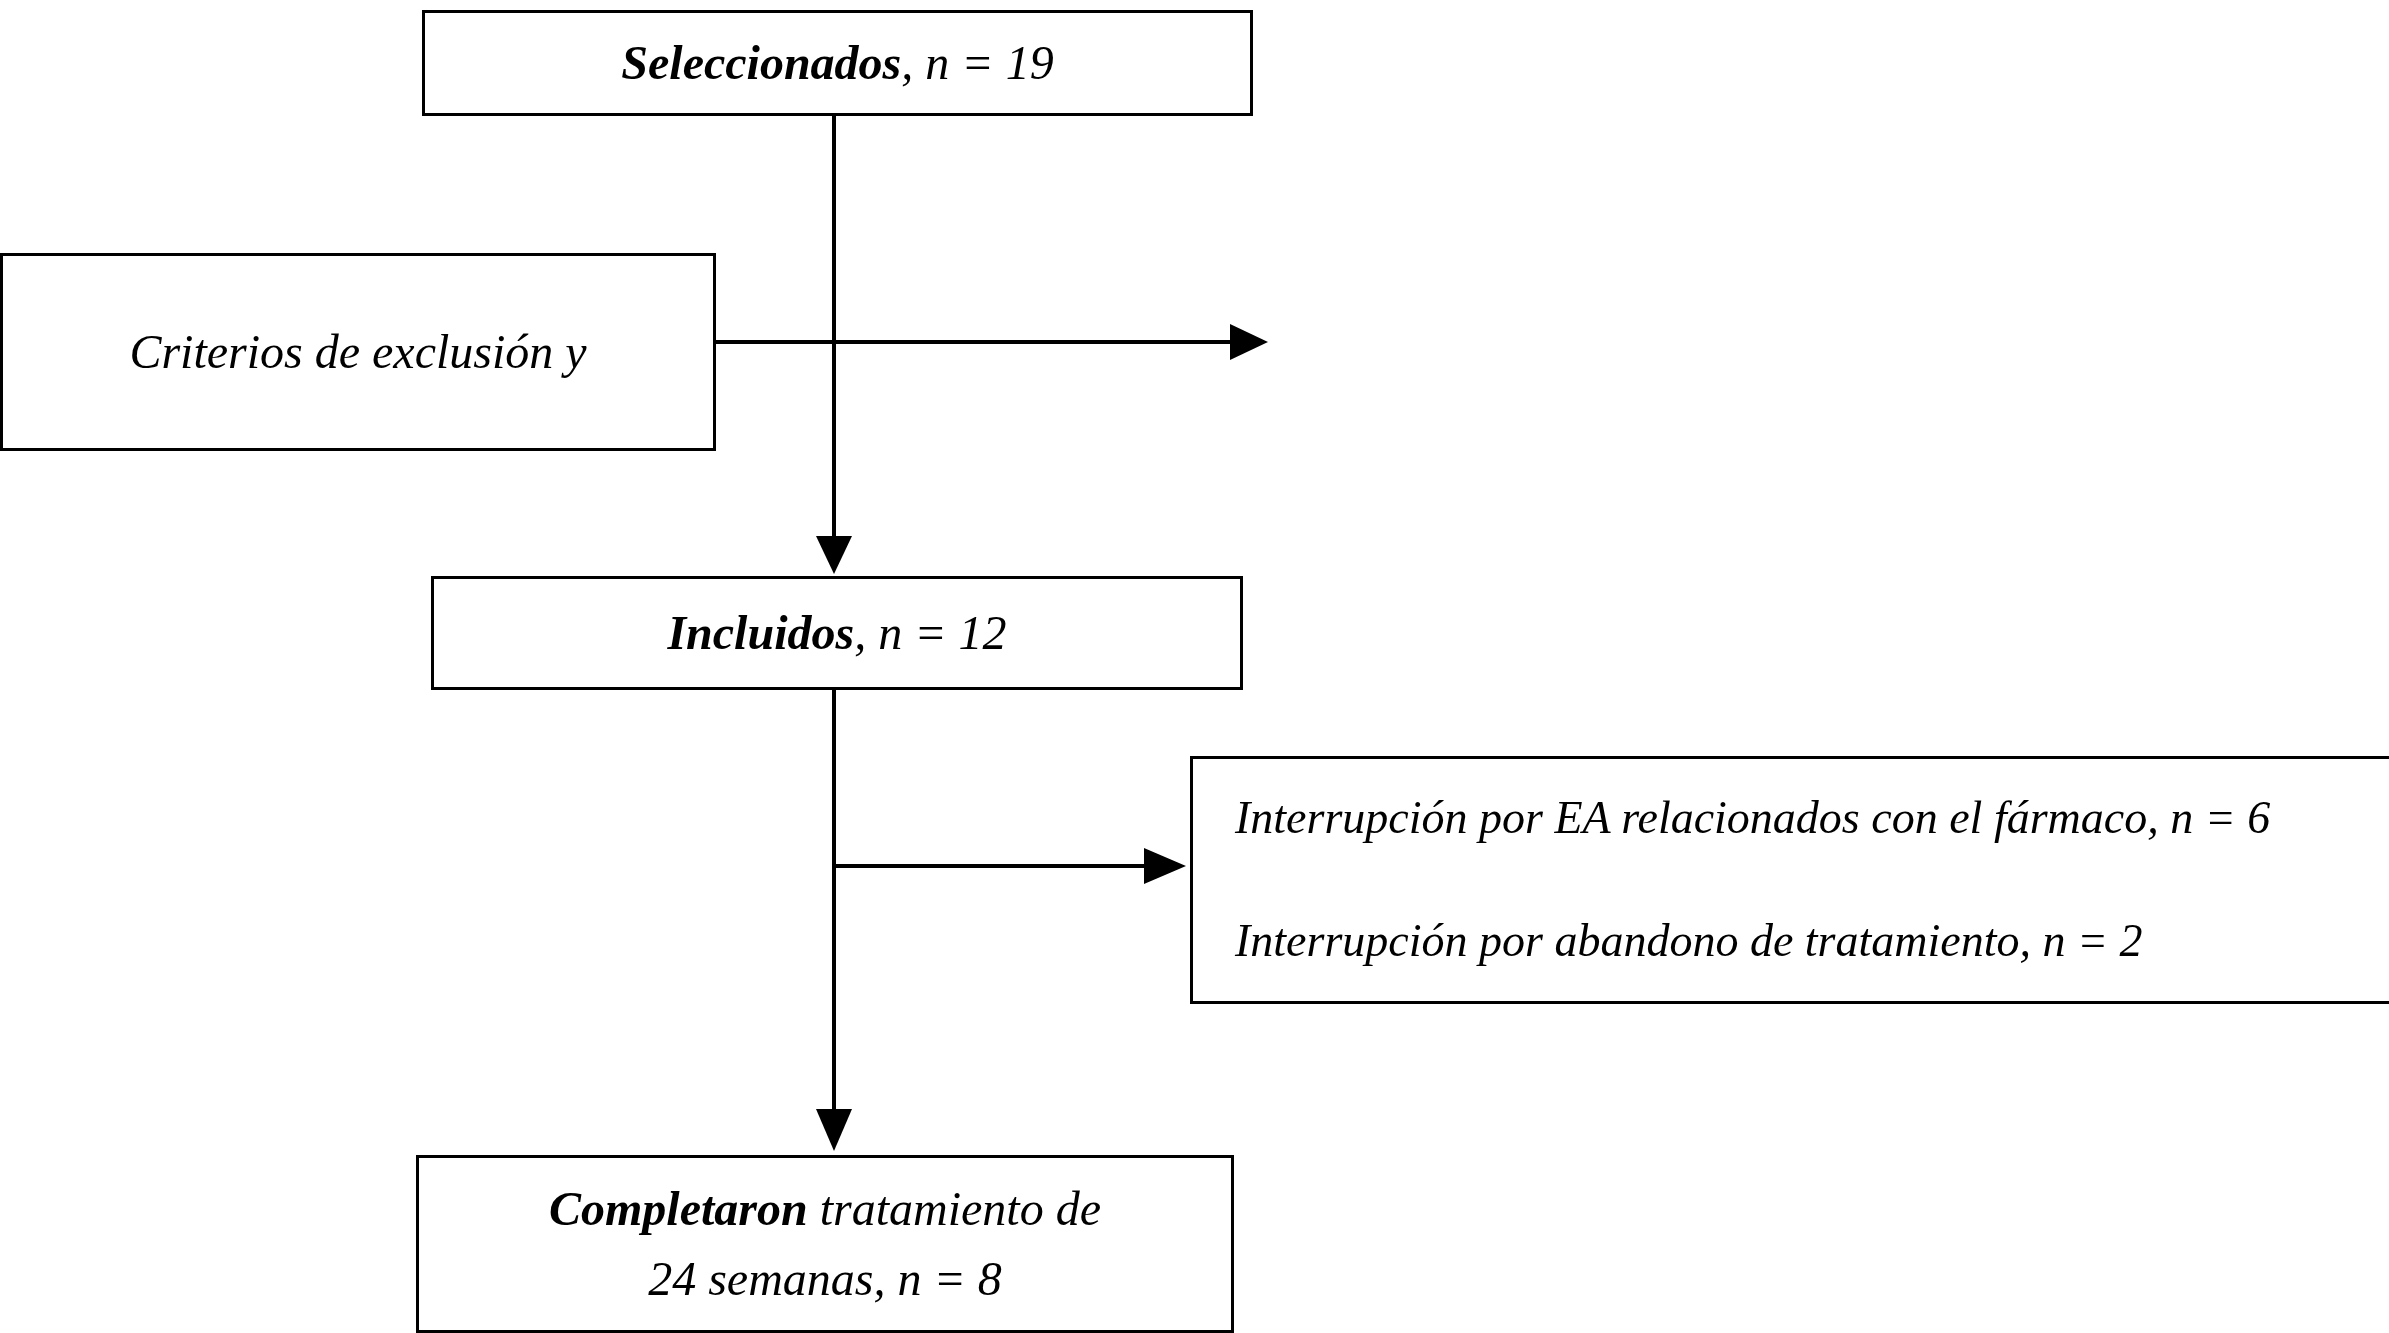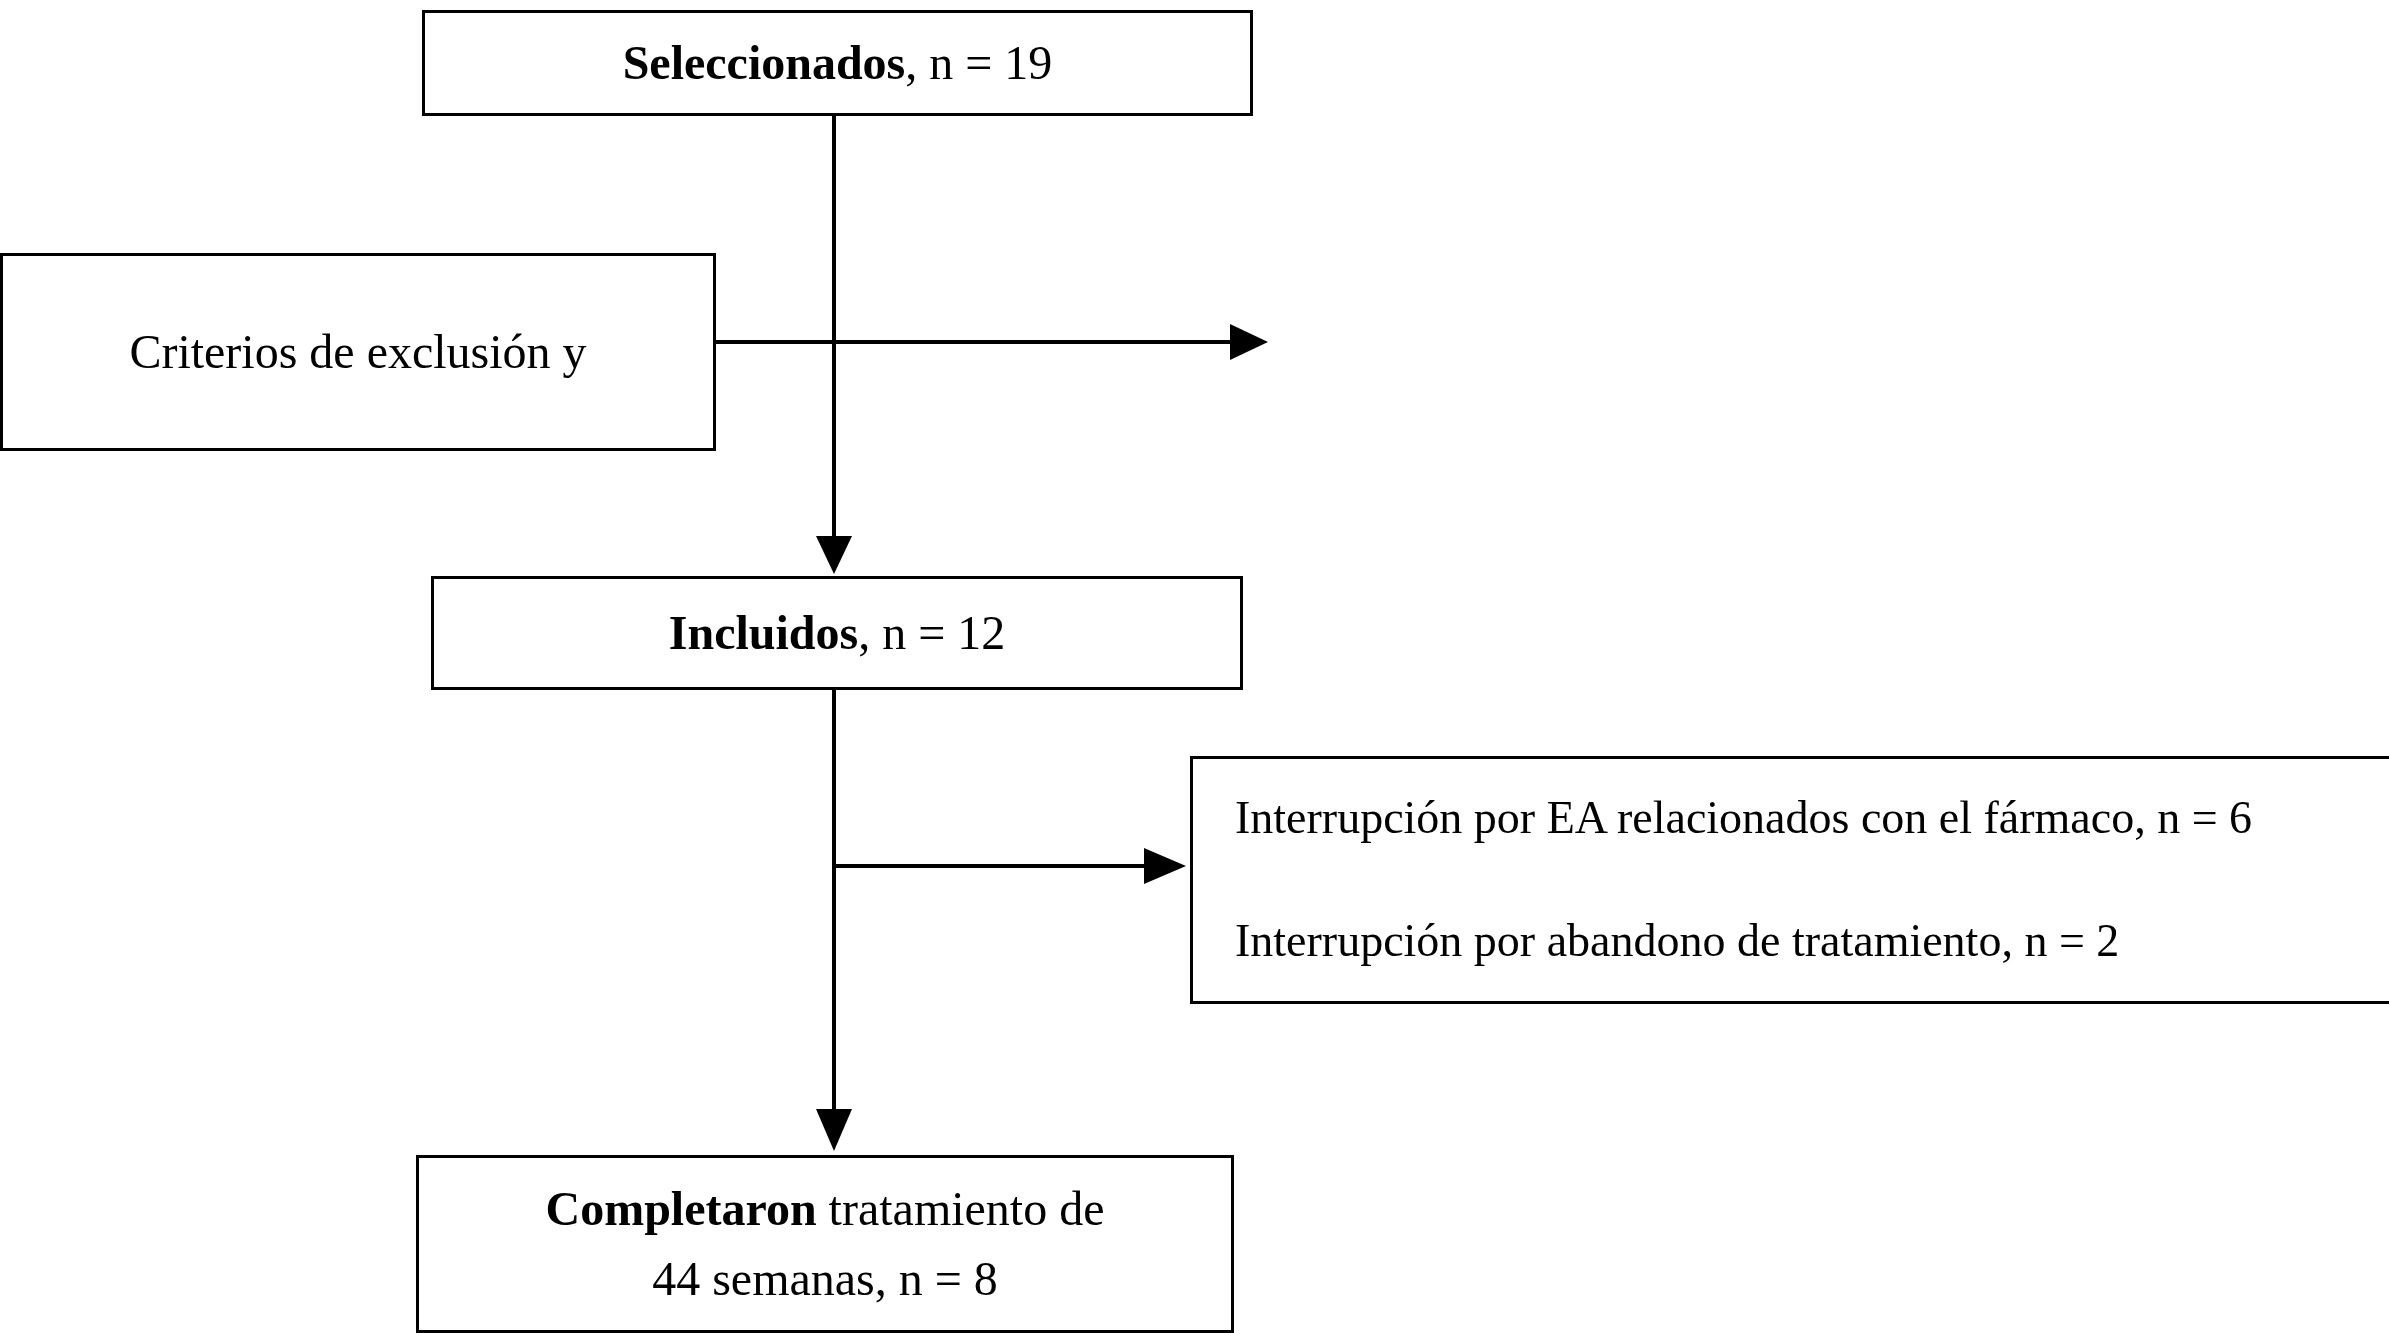--- a/index.html
+++ b/index.html
@@ -8,20 +8,21 @@
     background: #ffffff;
   }
   .canvas {
     position: relative;
     width: 2389px;
     height: 1333px;
     background: #ffffff;
     font-family: "Liberation Serif", serif;
     color: #000000;
     overflow: hidden;
+    font-style: italic;
   }
   .box {
     position: absolute;
     border: 3px solid #000000;
     background: #ffffff;
     display: flex;
     flex-direction: column;
     align-items: center;
     justify-content: center;
     text-align: center;
@@ -91,16 +92,16 @@
 
   <div class="box left-align" style="left:1190px; top:756px; width:1196px; height:242px;">
     <div>Interrupción por EA relacionados con el fármaco, n = 6</div>
     <div>Interrupción por abandono de tratamiento, n = 2</div>
   </div>
 
   <div class="box" style="left:416px; top:1155px; width:812px; height:172px;">
     <div>
       <span class="bold">Completaron</span><span> tratamiento de</span>
     </div>
-    <div>44 semanas, n = 8</div>
+    <div>24 semanas, n = 8</div>
   </div>
 
 </div>
 
 </body></html>

